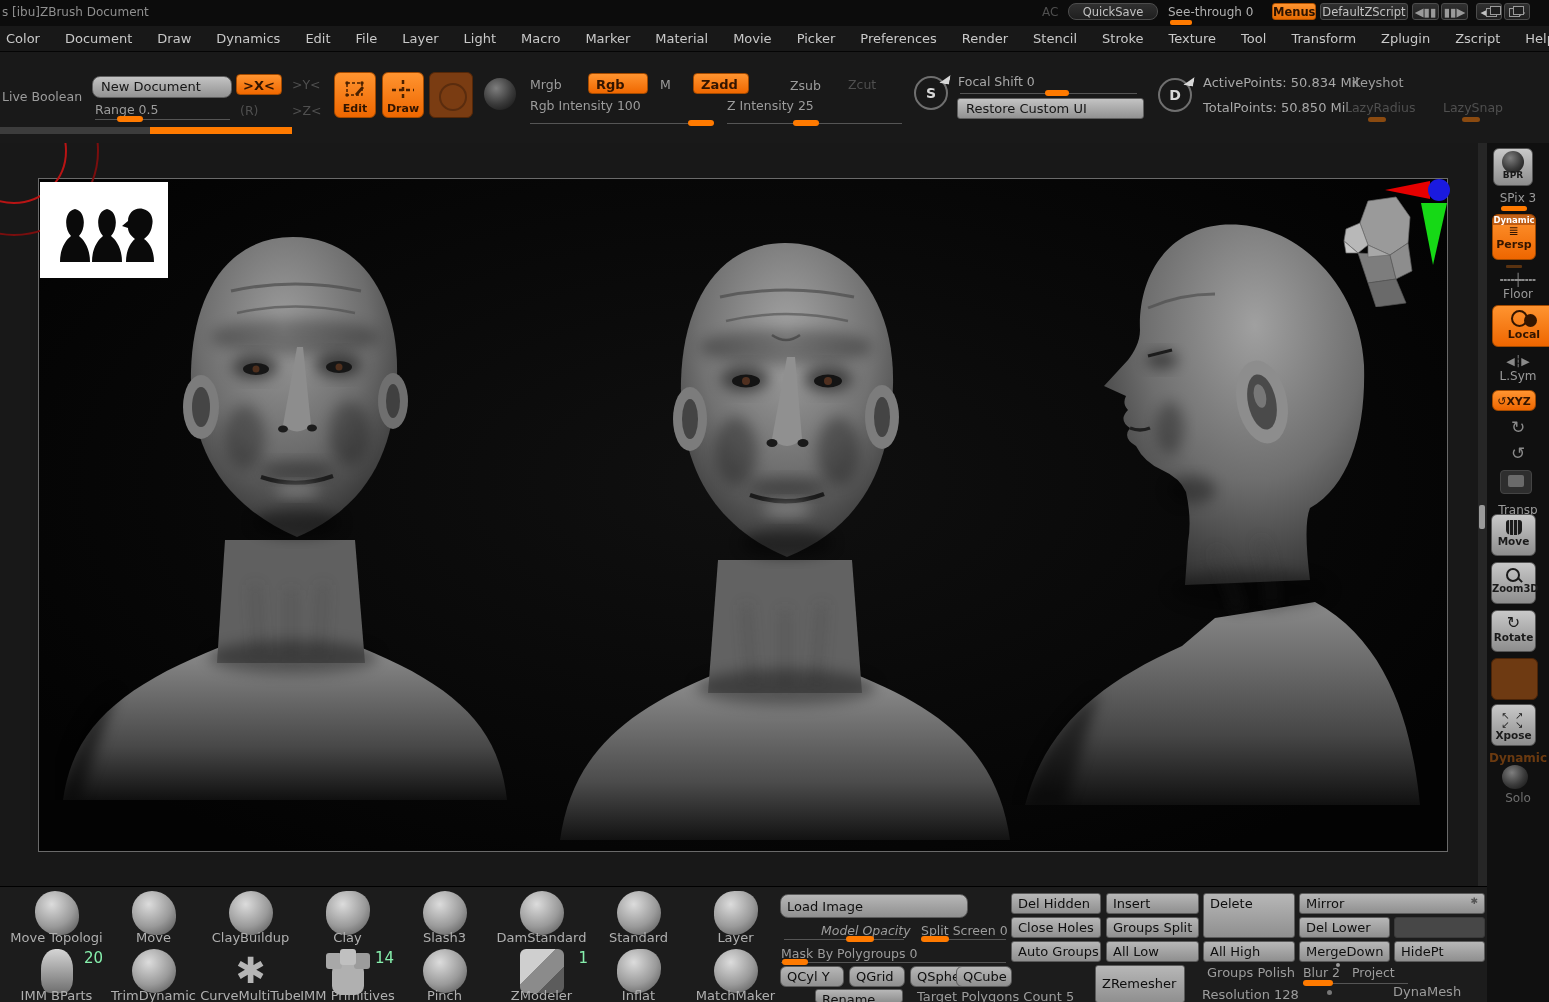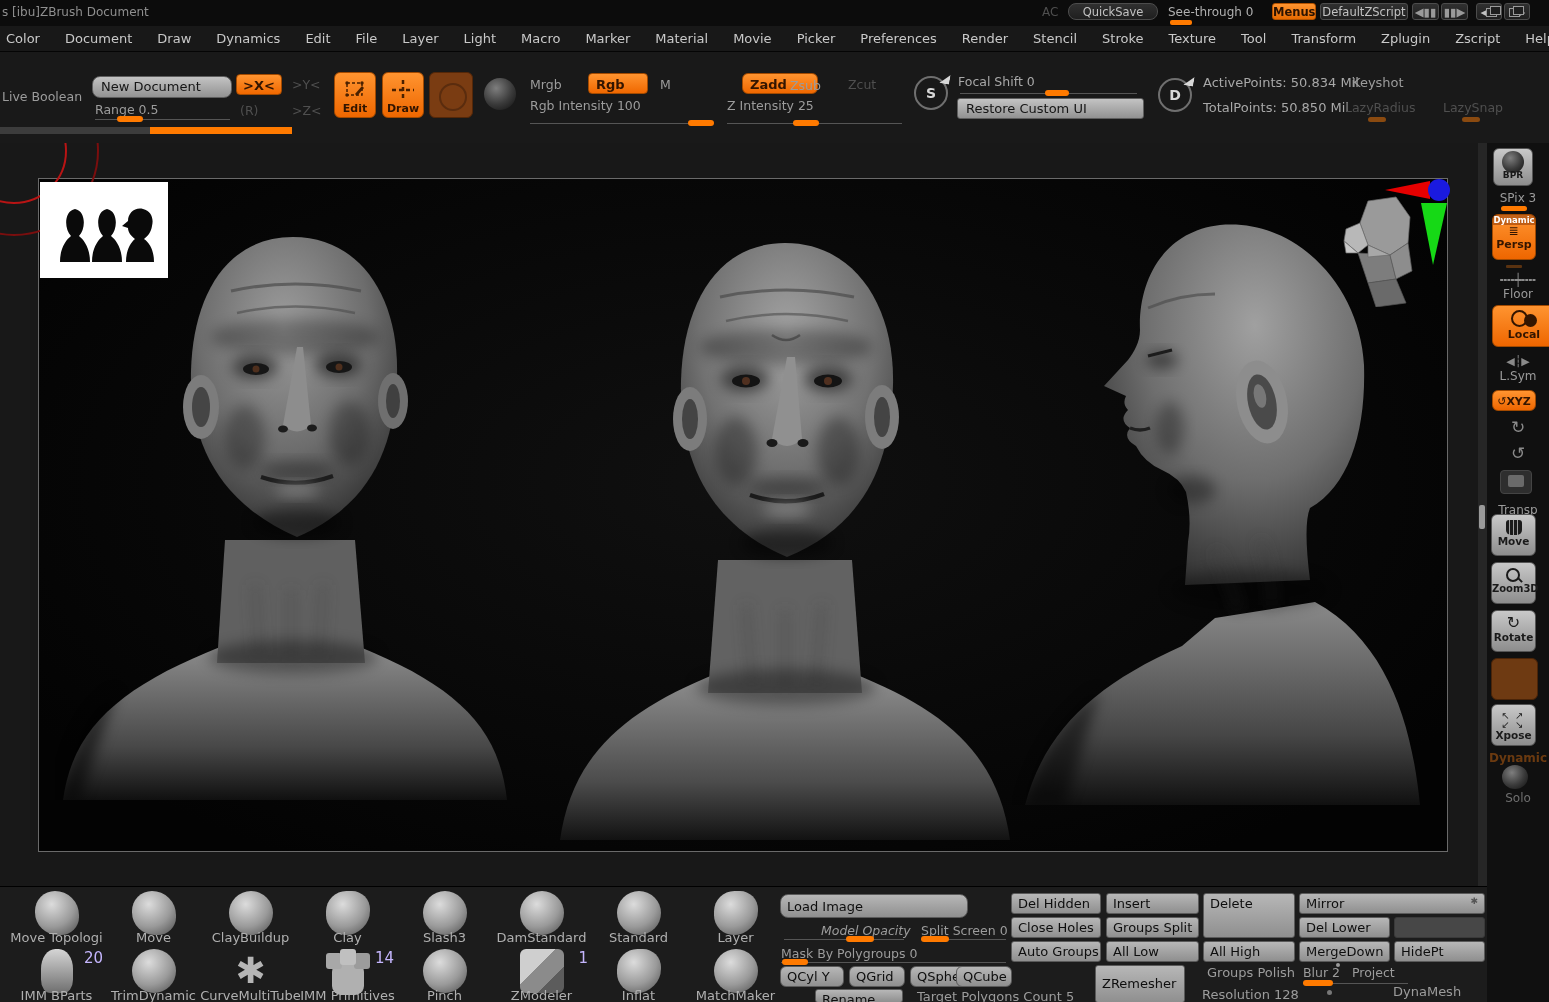--- a/index.html
+++ b/index.html
@@ -64,21 +64,21 @@
          background:radial-gradient(circle at 38% 30%,#dcdcdc,#9a9a9a 55%,#4b4b4b 100%);}
   .bicon.blob{border-radius:58% 70% 52% 66%;}
   .bicon.lump{border-radius:52% 46% 62% 50%;}
   .bicon.cube{border-radius:6px;background:linear-gradient(135deg,#cfcfcf 0 40%,#8b8b8b 40% 70%,#5c5c5c 70%);}
   .bicon.bust{width:32px;height:44px;border-radius:45% 45% 30% 30%;background:linear-gradient(#d5d5d5,#6f6f6f);}
   .bicon.curly{background:none;border-radius:0;color:#b5b5b5;font-size:36px;line-height:44px;}
   .bicon.primitives{background:none;border-radius:0;}
   .bicon.primitives:before{content:"";display:block;width:16px;height:16px;margin:2px auto 0;border-radius:3px;
         background:#c0c0c0;box-shadow:-14px 4px 0 #a8a8a8,14px 4px 0 #9c9c9c,0 22px 0 8px #b0b0b0;}
   .blabel{position:absolute;left:50%;transform:translateX(-50%);bottom:0;font-size:13px;color:#b0b0b0;white-space:nowrap;}
-  .bbadge{position:absolute;top:2px;right:2px;color:#c4b5fd;font-size:15px;}
+  .bbadge{position:absolute;top:2px;right:2px;color:#86efac;font-size:15px;}
   .pbtn{position:absolute;background:linear-gradient(#b7b7b7,#8f8f8f);border:1px solid #5a5a5a;border-radius:3px;
         color:#0e0e0e;font-size:13px;box-sizing:border-box;padding:2px 6px;text-align:left;white-space:nowrap;overflow:hidden;}
   .pbtn.rounded{border-radius:8px;}
   .pbtn.disabled{background:#474747;border-color:#3a3a3a;color:#5c5c5c;}
 </style>
 </head>
 <body>
 
 <div id="app">
 
@@ -156,21 +156,21 @@
     <div class="circbtn" style="left:429px;top:20px;width:44px;height:46px;"></div>
     <div class="abs sphere" style="left:484px;top:26px;width:32px;height:32px;"></div>
 
     <span class="abs txt" style="left:530px;top:25px;">Mrgb</span>
     <div class="abs btn-orange" style="left:588px;top:21px;width:60px;height:21px;line-height:21px;text-align:left;padding-left:7px;">Rgb</div>
     <span class="abs txt" style="left:660px;top:25px;">M</span>
     <span class="abs txt" style="left:530px;top:46px;">Rgb Intensity 100</span>
     <div class="track" style="left:530px;top:71px;width:180px;"></div>
     <div class="nub" style="left:688px;top:68px;width:26px;"></div>
 
-    <div class="abs btn-orange" style="left:742px;top:21px;width:76px;height:21px;line-height:21px;text-align:left;padding-left:7px;border-radius:6px;">Zadd</div>
+    <div class="abs btn-orange" style="left:693px;top:21px;width:56px;height:21px;line-height:21px;text-align:left;padding-left:7px;">Zadd</div>
     <span class="abs txt" style="left:790px;top:26px;">Zsub</span>
     <span class="abs txt dim" style="left:848px;top:25px;">Zcut</span>
     <span class="abs txt" style="left:727px;top:46px;">Z Intensity 25</span>
     <div class="track" style="left:727px;top:71px;width:175px;"></div>
     <div class="nub" style="left:793px;top:68px;width:26px;"></div>
 
     <div class="ringicon" style="left:914px;top:24px;"><span>S</span></div>
 
     <span class="abs txt" style="left:958px;top:22px;color:#a8a8a8;">Focal Shift 0</span>
     <div class="track" style="left:960px;top:41px;width:177px;"></div>

